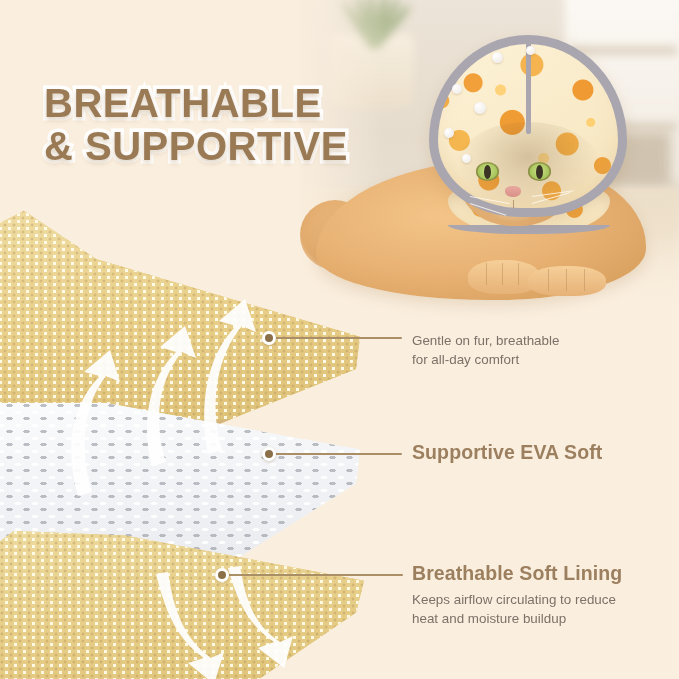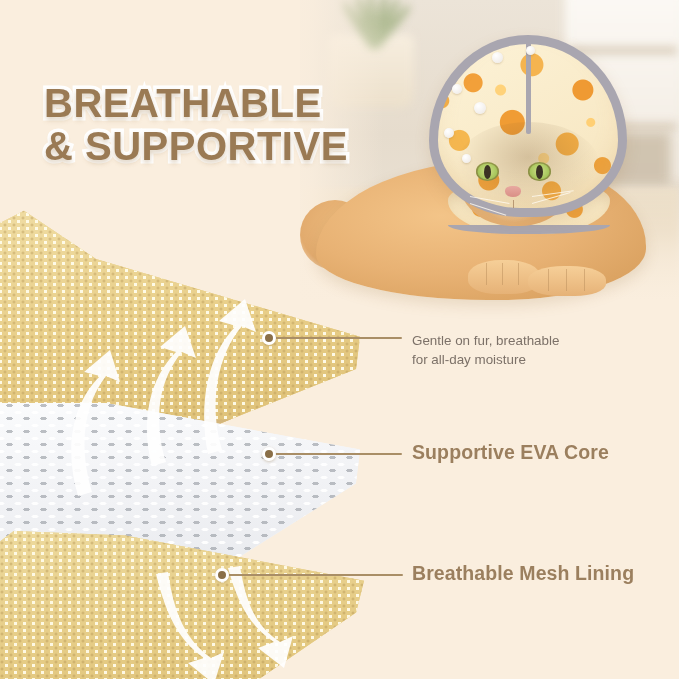--- a/index.html
+++ b/index.html
@@ -483,32 +483,34 @@
 
   <h1 class="headline">BREATHABLE
 &amp; SUPPORTIVE</h1>
 
   <div class="connector" style="left:262px; top:331px; width:140px;">
     <div class="line" style="width:133px"></div>
     <div class="dot"></div>
   </div>
   <div class="callout" style="left:412px; top:326px; width:262px;">
     <p class="c-desc">Gentle on fur, breathable
-for all-day moisture</p>
+for all-day comfort</p>
   </div>
 
   <div class="connector" style="left:262px; top:447px; width:140px;">
     <div class="line" style="width:133px"></div>
     <div class="dot"></div>
   </div>
   <div class="callout" style="left:412px; top:441px; width:262px;">
-    <p class="c-title">Supportive EVA Core</p>
+    <p class="c-title">Supportive EVA Soft</p>
   </div>
 
   <div class="connector" style="left:215px; top:568px; width:188px;">
     <div class="line" style="width:181px"></div>
     <div class="dot"></div>
   </div>
   <div class="callout" style="left:412px; top:562px; width:266px;">
-    <p class="c-title">Breathable Mesh Lining</p>
+    <p class="c-title">Breathable Soft Lining</p>
+    <p class="c-desc">Keeps airflow circulating to reduce
+heat and moisture buildup</p>
   </div>
 
 </div>
 
 </body></html>

